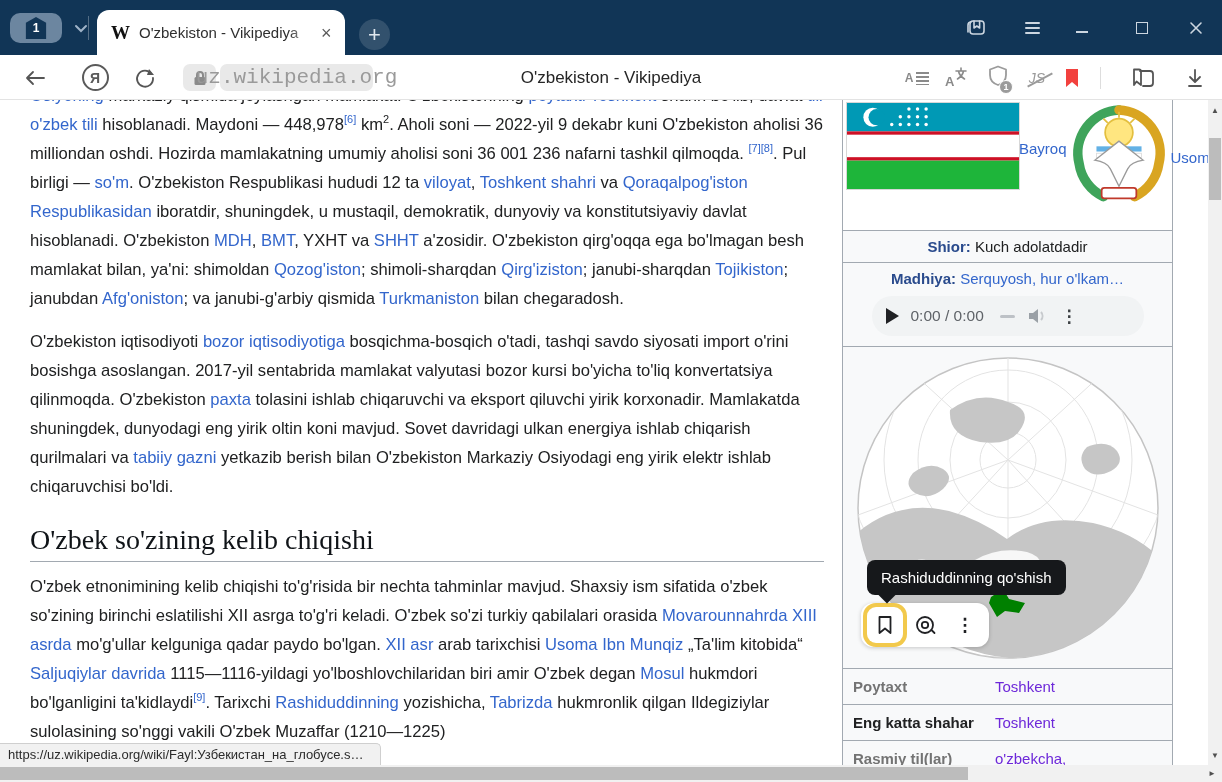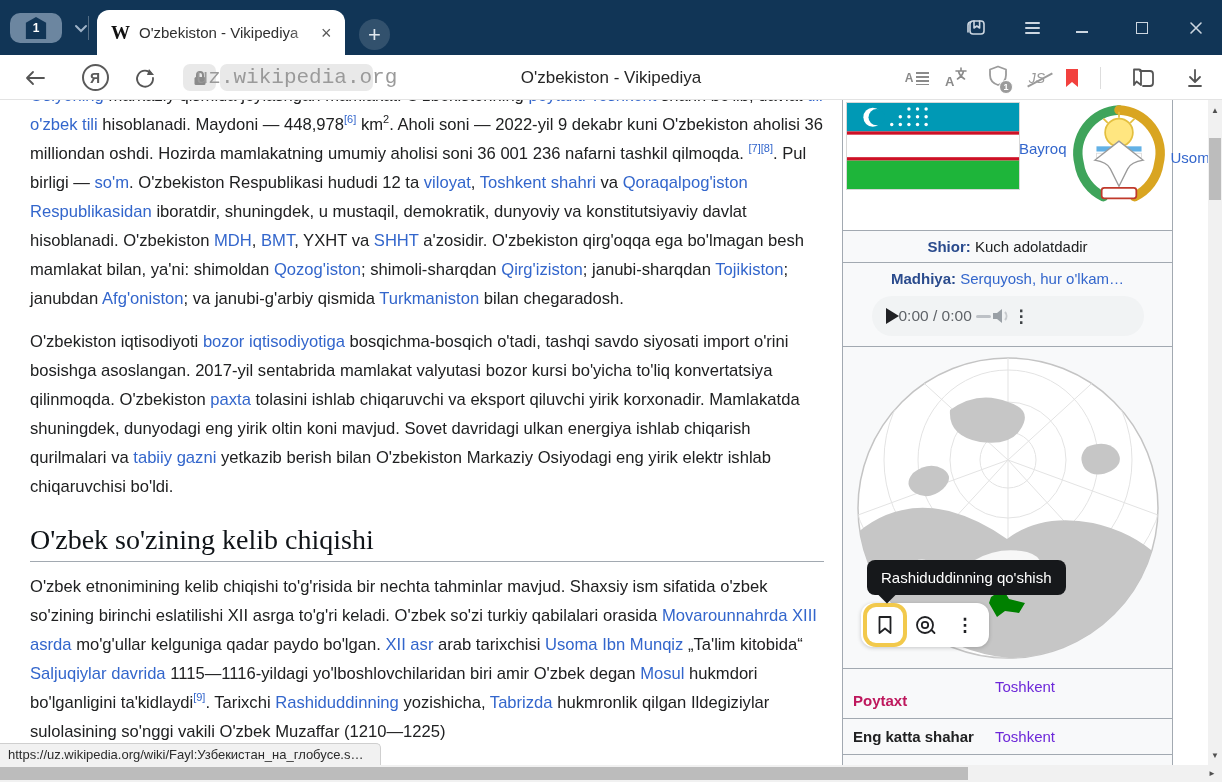--- a/index.html
+++ b/index.html
@@ -66,37 +66,37 @@
   .emblems { display:flex; align-items:flex-start; justify-content:space-around; padding:6px 4px 8px; height:134px; background:#fff; }
   .emblems figure { display:flex; flex-direction:row; align-items:center; }
   .emblems figcaption { color:#3366cc; font-size:15px; margin-top:5px; }
   .fig-flag svg { width:172px; height:86px; outline:1px solid #d7d7d7; }
   .fig-gerb svg { width:104px; height:104px; }
   .shior { text-align:center; padding:7px 4px; background:#f8f9fa; }
   .shior b { color:#2a4b8d; }
   .madhiya { text-align:center; padding:7px 4px 10px; background:#f8f9fa; }
   .madhiya b { color:#2a4b8d; }
   .madhiya .m-link { color:#3366cc; }
-  .player { margin:9px auto 0; width:272px; height:40px; background:#f1f3f4; border-radius:20px; display:flex; align-items:center; padding:0 14px; gap:0; }
+  .player { margin:9px auto 0; width:272px; height:40px; background:#f1f3f4; border-radius:20px; display:flex; align-items:center; padding:0 14px; gap:12px; }
   .play-tri { width:0; height:0; border-left:13px solid #202124; border-top:8px solid transparent; border-bottom:8px solid transparent; }
   .ptime { color:#5f6368; font-size:15.5px; white-space:nowrap; }
   .pslider { width:15px; height:3px; border-radius:2px; background:#bdc1c6; margin-left:4px; }
   .pkebab { color:#3c4043; font-size:17px; font-weight:bold; margin-left:2px; }
   .globe-cell { position:relative; height:322px; background:#f8f9fa; overflow:hidden; }
   .globe-cell svg.globe { position:absolute; left:50%; top:50%; transform:translate(-50%,-50%); }
   .tooltip { position:absolute; left:24px; top:213px; background:#16181b; color:#fff; font-size:15px; padding:9px 14px; border-radius:8px; white-space:nowrap; z-index:3; }
   .tooltip::after { content:""; position:absolute; left:14px; bottom:-6px; width:12px; height:12px; background:#16181b; transform:rotate(45deg); }
   .iconbar { position:absolute; left:18px; top:256px; width:128px; height:44px; background:#fff; border-radius:12px; box-shadow:0 1px 4px rgba(0,0,0,.2); display:flex; align-items:center; justify-content:space-around; padding:0 4px; z-index:2; }
   .ib-btn { width:36px; height:36px; display:flex; align-items:center; justify-content:center; border-radius:9px; }
   .ib-btn.hl { background:#fff; box-shadow:0 0 0 4px #f2c94c; }
   .ib-kebab { color:#202124; font-size:18px; font-weight:bold; }
 
   .trow { display:flex; border-bottom:1px solid #a2a9b1; background:#f8f9fa; padding:7px 0 7px 10px; line-height:21px; }
   .trow .tl { width:142px; font-weight:bold; flex:none; }
-  .trow .tl.link { color:#be185d;margin-top:14px; }
+  .trow .tl.link { color:#737373; }
   .trow .tv { color:#6d28d9; width:150px; }
 
   
   .vscroll { position:absolute; right:0; top:100px; bottom:17px; width:14px; background:#f1f1f1; }
   .vs-up, .vs-down { position:absolute; left:0; width:14px; height:16px; color:#505050; font-size:8px; display:flex; align-items:center; justify-content:center; }
   .vs-up { top:2px; } .vs-down { bottom:2px; }
   .vs-thumb { position:absolute; left:1px; top:38px; width:12px; height:62px; background:#bcbcbc; }
   .hscroll { position:absolute; left:0; bottom:0; width:100%; height:17px; background:#f1f1f1; }
   .hs-thumb { position:absolute; left:0; top:2px; height:13px; width:968px; background:#bcbcbc; }
   .hs-right { position:absolute; right:3px; top:0; height:17px; width:14px; color:#505050; font-size:8px; display:flex; align-items:center; justify-content:center; }

